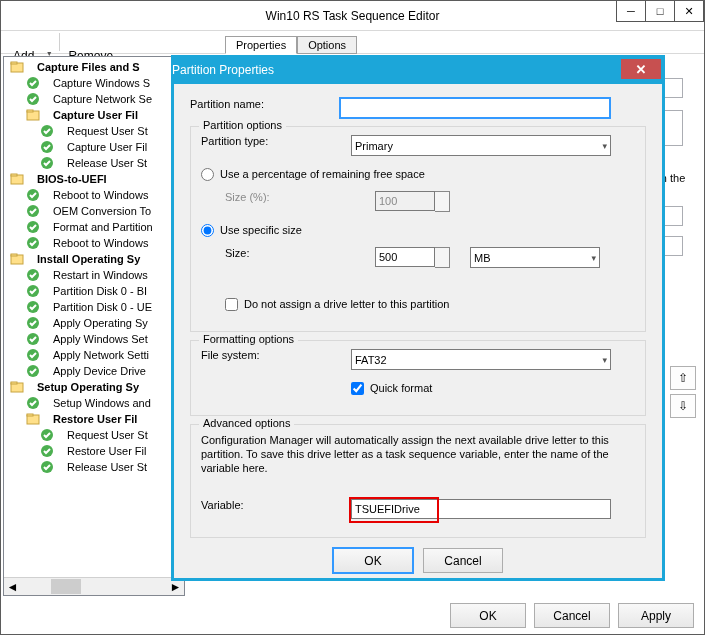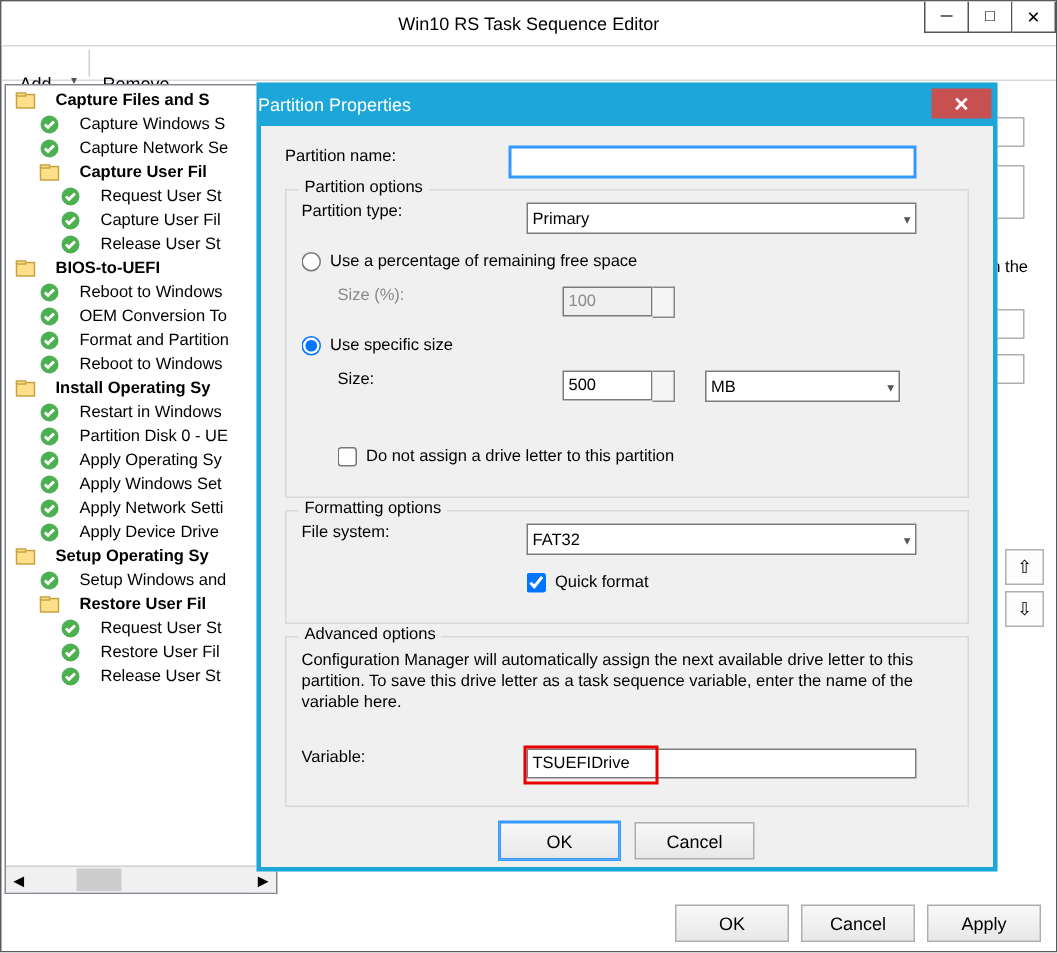--- a/index.html
+++ b/index.html
@@ -90,20 +90,24 @@
       <span>Add</span>
       <span class="dropdown-arrow">▾</span>
     </div>
     <div class="divider"></div>
     <div class="item">
       <span>Remove</span>
     </div>
     <div style="flex:1"></div>
   </div>
 
+  <div class="tabs">
+    <div class="tab">Properties</div>
+    <div class="tab inactive">Options</div>
+  </div>
 
   <div class="content">
 
     <div class="tree-panel">
       <div class="tree">
         <div class="tree-node level1 bold">
             <span class="folder-icon">
               <svg viewBox="0 0 14 14">
                 <rect x="1" y="3" width="12" height="9" fill="#ffe08a" stroke="#c7a441"></rect>
                 <rect x="1" y="2" width="6" height="2" fill="#ffe08a" stroke="#c7a441"></rect>
@@ -220,20 +224,29 @@
             <span class="tree-label">Install Operating Sy</span>
           </div>
         <div class="tree-node level2">
             <span class="check-icon">
               <svg viewBox="0 0 14 14">
                 <circle cx="7" cy="7" r="6" fill="#4caf50"></circle>
                 <path d="M4 7 l2 2 l4 -4" stroke="#fff" stroke-width="2" fill="none"></path>
               </svg>
             </span>
             <span class="tree-label">Restart in Windows</span>
+          </div>
+        <div class="tree-node level2">
+            <span class="check-icon">
+              <svg viewBox="0 0 14 14">
+                <circle cx="7" cy="7" r="6" fill="#4caf50"></circle>
+                <path d="M4 7 l2 2 l4 -4" stroke="#fff" stroke-width="2" fill="none"></path>
+              </svg>
+            </span>
+            <span class="tree-label">Partition Disk 0 - BI</span>
           </div>
         <div class="tree-node level2">
             <span class="check-icon">
               <svg viewBox="0 0 14 14">
                 <circle cx="7" cy="7" r="6" fill="#4caf50"></circle>
                 <path d="M4 7 l2 2 l4 -4" stroke="#fff" stroke-width="2" fill="none"></path>
               </svg>
             </span>
             <span class="tree-label">Partition Disk 0 - UE</span>
           </div>

